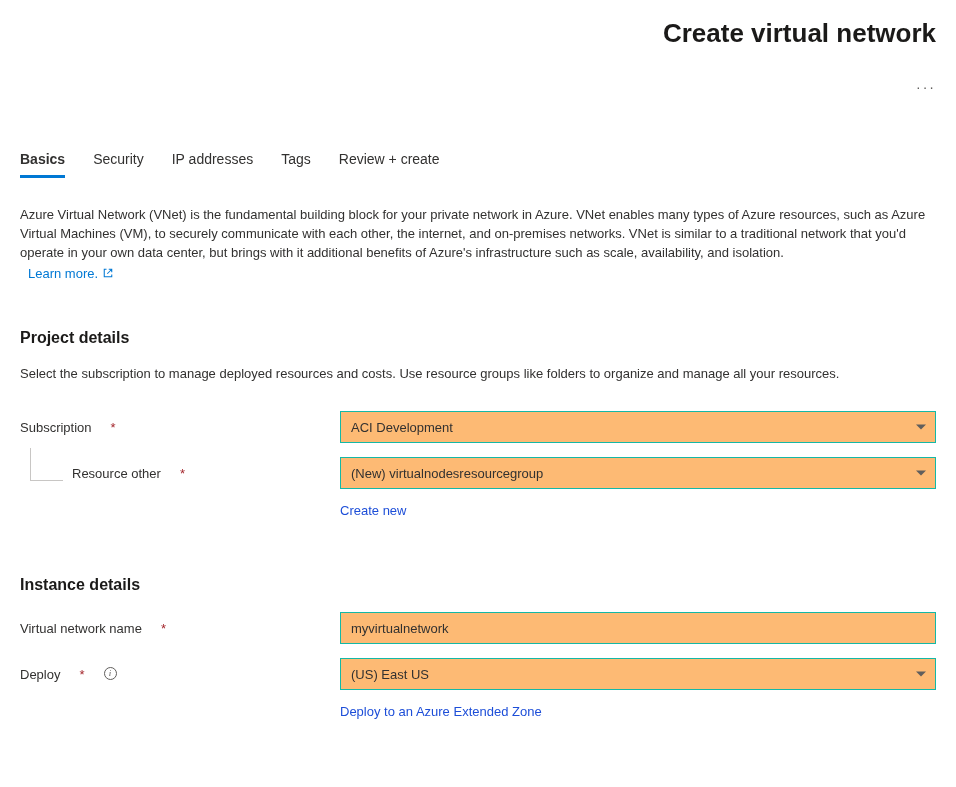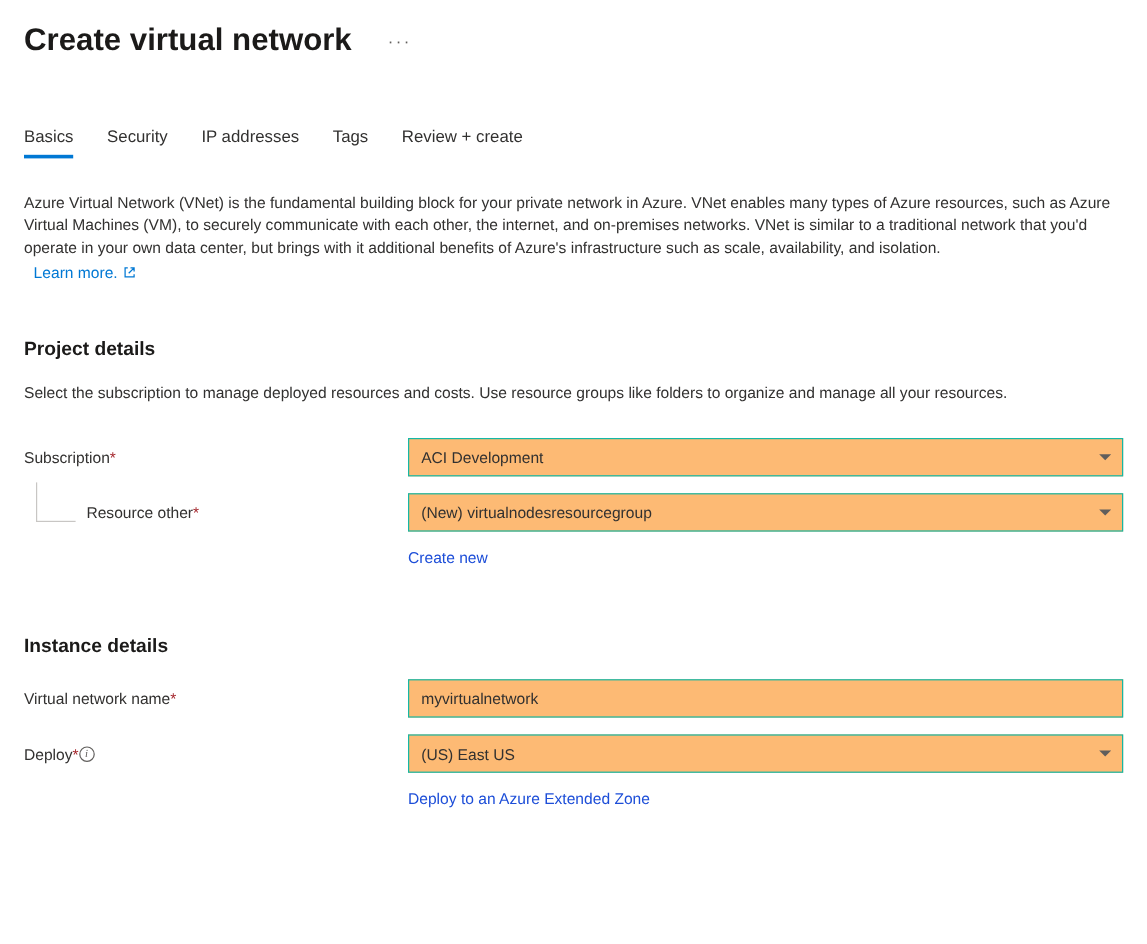--- a/index.html
+++ b/index.html
@@ -5,23 +5,24 @@
     * { box-sizing: border-box; margin: 0; padding: 0; }
     body {
       font-family: "Segoe UI", -apple-system, BlinkMacSystemFont, sans-serif;
       font-size: 13px;
       color: #323130;
       background: #ffffff;
       padding: 18px 20px;
     }
     .header {
       display: flex;
-      align-items: center;
+      align-items: flex-end;
       gap: 30px;
       margin-bottom: 56px;
+      flex-direction: column;
     }
     .page-title {
       font-size: 26px;
       font-weight: 600;
       color: #1b1a19;
     }
     .more-icon {
       color: #605e5c;
       font-size: 14px;
       letter-spacing: 2px;
@@ -33,21 +34,21 @@
       margin-bottom: 28px;
     }
     .tab {
       font-size: 14px;
       color: #323130;
       padding-bottom: 8px;
       cursor: pointer;
       border-bottom: 3px solid transparent;
     }
     .tab.active {
-      font-weight: 400;
+      font-weight: 700;
       border-bottom: 3px solid #0078d4;
     }
     .description {
       font-size: 13px;
       line-height: 1.45;
       color: #323130;
       max-width: 920px;
       margin-bottom: 3px;
     }
     .learn-more {
@@ -79,22 +80,21 @@
       align-items: center;
       margin-bottom: 14px;
       max-width: 920px;
     }
     .form-label {
       width: 320px;
       flex-shrink: 0;
       font-size: 13px;
       color: #323130;
       display: flex;
-      align-items: center;
-      gap: 0;
+      gap: 19px;
     }
     .required { color: #a4262c; }
     .form-control {
       flex: 1;
     }
     .select-wrap {
       position: relative;
     }
     .select, .text-input {
       width: 100%;

